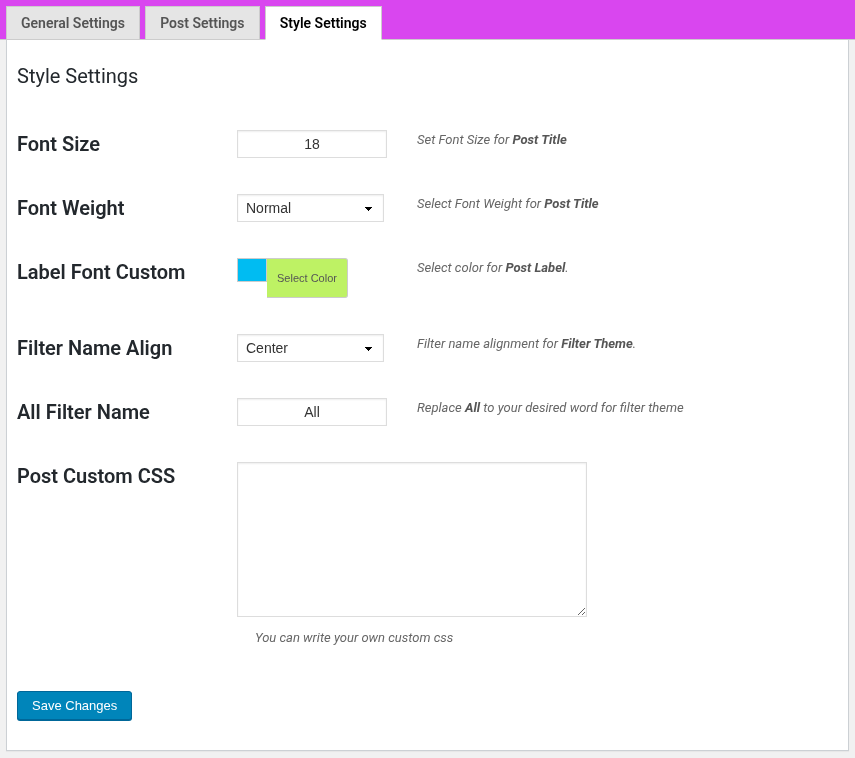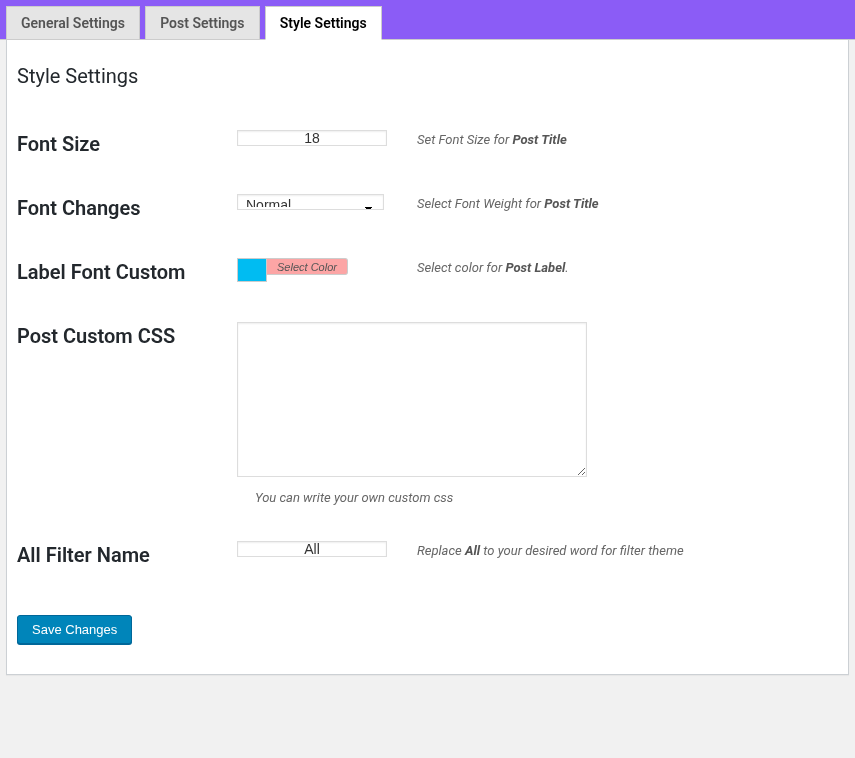--- a/index.html
+++ b/index.html
@@ -10,21 +10,21 @@
       background: #f1f1f1;
       width: 855px;
     }
     .wrap {
       background: #f1f1f1;
       padding: 0;
     }
     .nav-tab-wrapper {
       border-bottom: 1px solid #ccc;
       padding: 6px 0 0 6px;
-      background: #8b5cf6;
+      background: #d946ef;
     }
     .nav-tab {
       display: inline-block;
       padding: 8px 14px;
       background: #e5e5e5;
       border: 1px solid #ccc;
       color: #555;
       font-size: 14px;
       font-weight: 600;
       text-decoration: none;
@@ -72,21 +72,21 @@
     .form-table td.desc {
       vertical-align: top;
       padding: 20px 10px 20px 0;
       font-style: italic;
       color: #666;
       font-size: 13px;
     }
     .form-table td.desc b { font-weight: 700; color: #555; }
     .regular-text, .regular-select {
       width: 150px;
-      height: 16px;
+      height: 28px;
       padding: 2px 8px;
       border: 1px solid #ddd;
       box-shadow: inset 0 1px 2px rgba(0,0,0,.07);
       font-size: 14px;
       color: #333;
       background: #fff;
     }
     .regular-text.center { text-align: center; }
     .regular-select {
       width: 147px;
@@ -98,30 +98,29 @@
       background-size: 4px 4px, 4px 4px;
       background-repeat: no-repeat;
       padding-right: 35px;
     }
     .color-row { display: flex; align-items: stretch; }
     .color-swatch {
       width: 30px; height: 24px;
       border: 1px solid #ccc;
     }
     .color-btn {
-      height: 17px;
+      height: 40px;
       padding: 0 10px;
-      background: #fca5a5;
+      background: #bef264;
       border: 1px solid #ccc;
       border-left: none;
       font-size: 11px;
       color: #555;
       cursor: pointer;
       border-radius: 0 3px 3px 0;
-      font-style: italic;
     }
     textarea.custom-css {
       width: 350px;
       height: 155px;
       border: 1px solid #ddd;
       box-shadow: inset 0 1px 2px rgba(0,0,0,.07);
       padding: 4px;
       font-family: Consolas, Monaco, monospace;
       font-size: 13px;
       resize: both;
@@ -164,21 +163,21 @@
         <th>Font Size</th>
         <td class="control">
           <input type="text" class="regular-text center" value="18" style="">
         </td>
         <td class="desc">
           <span>Set Font Size for </span><b>Post Title</b>
         </td>
       </tr>
 
       <tr>
-        <th>Font Changes</th>
+        <th>Font Weight</th>
         <td class="control">
           <select class="regular-select">
             <option>Normal</option>
           </select>
         </td>
         <td class="desc">
           <span>Select Font Weight for </span><b>Post Title</b>
         </td>
       </tr>
 
@@ -189,36 +188,47 @@
           <div class="color-row">
             <div class="color-swatch" style="background:#00bcf2"></div>
             <button type="button" class="color-btn">Select Color</button>
           </div>
         </td>
         <td class="desc">
           <span>Select color for </span><b>Post Label</b><span>.</span>
         </td>
       </tr>
 
+      <tr>
+        <th>Filter Name Align</th>
+        <td class="control">
+          <select class="regular-select">
+            <option>Center</option>
+          </select>
+        </td>
+        <td class="desc">
+          <span>Filter name alignment for </span><b>Filter Theme</b><span>.</span>
+        </td>
+      </tr>
+
+      <tr>
+        <th>All Filter Name</th>
+        <td class="control">
+          <input type="text" class="regular-text center" value="All" style="">
+        </td>
+        <td class="desc">
+          <span>Replace </span><b>All</b><span> to your desired word for filter theme</span>
+        </td>
+      </tr>
 
       <tr>
         <th>Post Custom CSS</th>
         <td class="control" colspan="2">
           <textarea class="custom-css" style=""></textarea>
           <div class="below-desc">You can write your own custom css</div>
-        </td>
-      </tr>
-
-      <tr>
-        <th>All Filter Name</th>
-        <td class="control">
-          <input type="text" class="regular-text center" value="All" style="">
-        </td>
-        <td class="desc">
-          <span>Replace </span><b>All</b><span> to your desired word for filter theme</span>
         </td>
       </tr>
     </tbody>
       </table>
 
     <div class="submit-row">
       <button type="submit" class="button-primary">Save Changes</button>
     </div>
   </div>
 </div>

